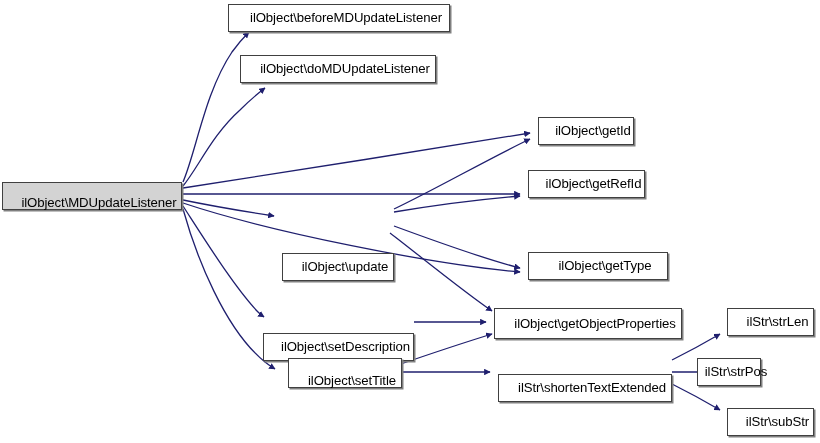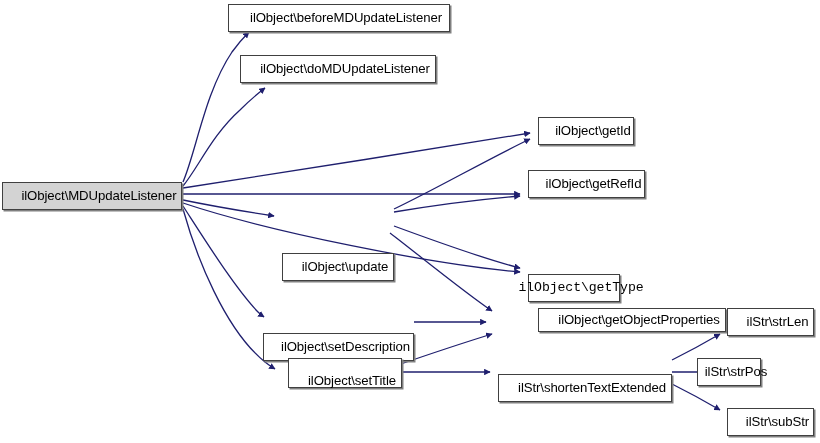--- a/index.html
+++ b/index.html
@@ -69,45 +69,45 @@
         <path d="M 390,233 C 420,256 464,292 492,311" fill="none" stroke="#1f1f6e" stroke-width="1.3" marker-end="url(#arrow)"></path>
         <path d="M 414,322 L 486,322" fill="none" stroke="#1f1f6e" stroke-width="1.3" marker-end="url(#arrow)"></path>
         <path d="M 395,366 C 424,356 466,342 492,334" fill="none" stroke="#1f1f6e" stroke-width="1.3" marker-end="url(#arrow)"></path>
         <path d="M 395,372 L 490,372" fill="none" stroke="#1f1f6e" stroke-width="1.3" marker-end="url(#arrow)"></path>
         <path d="M 672,360 C 692,350 708,341 720,334" fill="none" stroke="#1f1f6e" stroke-width="1.3" marker-end="url(#arrow)"></path>
         <path d="M 672,372 L 719,372" fill="none" stroke="#1f1f6e" stroke-width="1.3" marker-end="url(#arrow)"></path>
         <path d="M 672,384 C 692,394 708,403 720,410" fill="none" stroke="#1f1f6e" stroke-width="1.3" marker-end="url(#arrow)"></path>
       </g>
   </svg>
   <div id="nodes">
-      <div class="node root" style="left: 2px; top: 182px; width: 180px; height: 28px;">
+      <div class="node root" style="left: 2px; top: 182px; width: 180px; height: 28px; align-items: flex-end;">
         <span class="node-label">ilObject\MDUpdateListener</span>
       </div>
       <div class="node" style="left: 228px; top: 4px; width: 222px; height: 28px;">
         <span class="node-label">ilObject\beforeMDUpdateListener</span>
       </div>
       <div class="node" style="left: 240px; top: 55px; width: 196px; height: 28px; text-align: right;">
         <span class="node-label">ilObject\doMDUpdateListener</span>
       </div>
       <div class="node" style="left: 538px; top: 117px; width: 96px; height: 28px;">
         <span class="node-label">ilObject\getId</span>
       </div>
       <div class="node" style="left: 528px; top: 170px; width: 117px; height: 28px;">
         <span class="node-label">ilObject\getRefId</span>
       </div>
       <div class="node" style="left: 282px; top: 205px; width: 112px; height: 28px; margin-top: 48px;">
         <span class="node-label">ilObject\update</span>
       </div>
-      <div class="node" style="left: 528px; top: 274px; width: 92px; height: 28px; font-family: Liberation Mono, monospace;">
+      <div class="node" style="left: 528px; top: 252px; width: 140px; height: 28px;">
         <span class="node-label">ilObject\getType</span>
       </div>
       <div class="node" style="left: 263px; top: 308px; width: 151px; height: 28px; margin-top: 25px;">
         <span class="node-label">ilObject\setDescription</span>
       </div>
-      <div class="node" style="left: 494px; top: 308px; width: 188px; height: 24px; margin-left: 44px;">
+      <div class="node" style="left: 494px; top: 308px; width: 188px; height: 31px;">
         <span class="node-label">ilObject\getObjectProperties</span>
       </div>
       <div class="node" style="left: 727px; top: 308px; width: 87px; height: 28px;">
         <span class="node-label">ilStr\strLen</span>
       </div>
       <div class="node" style="left: 288px; top: 358px; width: 114px; height: 30px; align-items: flex-end;">
         <span class="node-label">ilObject\setTitle</span>
       </div>
       <div class="node" style="left: 498px; top: 358px; width: 174px; height: 28px; margin-top: 16px;">
         <span class="node-label">ilStr\shortenTextExtended</span>

